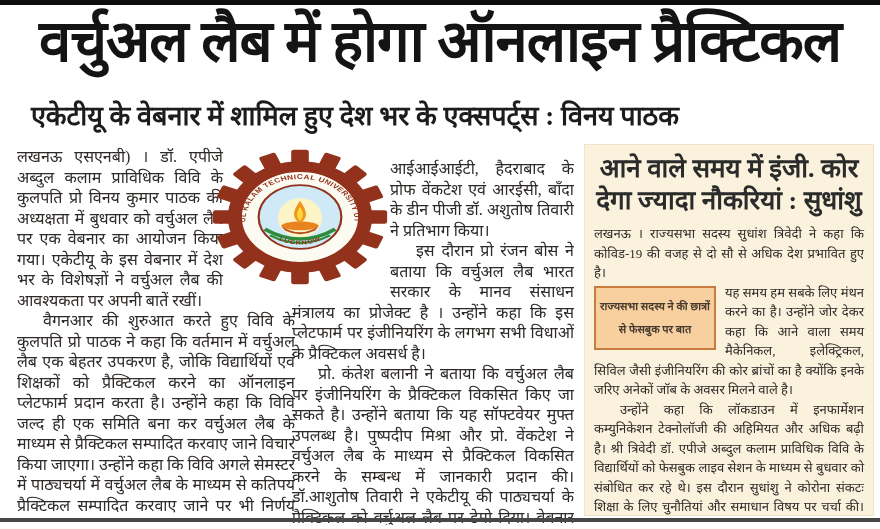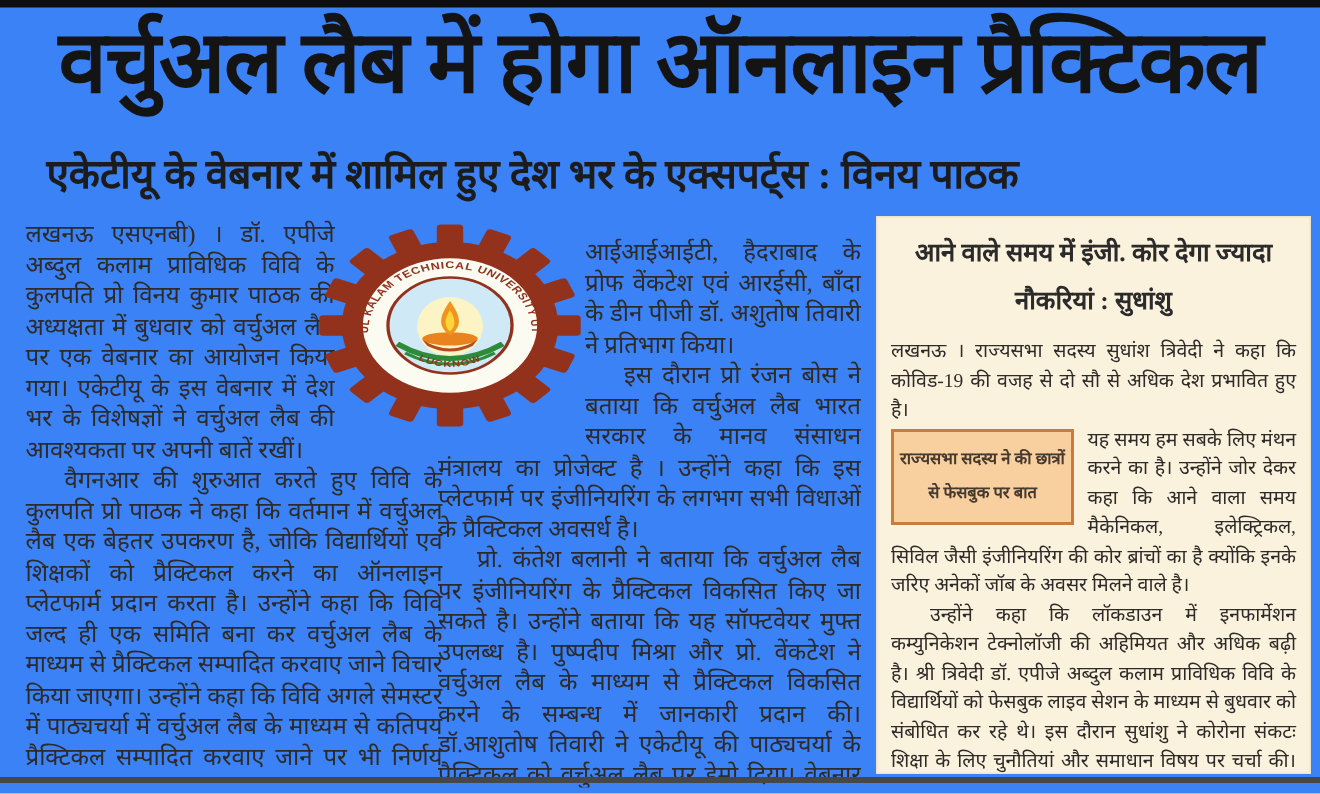--- a/index.html
+++ b/index.html
@@ -1,18 +1,18 @@
 <!DOCTYPE html>
 <html lang="hi"><head>
 <meta charset="utf-8">
 <style>
   html,body{margin:0;padding:0;background:#e9e9e9;}
   .page{
     position:relative;width:880px;height:529px;margin:0 auto;
-    background:#3b82f6;overflow:hidden;
+    background:#ffffff;overflow:hidden;
     font-family:"Liberation Serif","DejaVu Serif",serif;
     color:#2e2a28;
   }
   .top-rule{position:absolute;top:0;left:0;width:880px;height:5px;background:#0e0e0e;}
   .headline{
     position:absolute;top:6px;left:0;width:880px;text-align:center;
     font-size:58px;font-weight:bold;line-height:1.25;letter-spacing:-1px;color:#141414;
     white-space:nowrap;
   }
   .subheadline{
@@ -27,21 +27,21 @@
   .indent{text-indent:26px;}
   .wrap-spacer-right{float:right;width:72px;height:142px;}
   .wrap-spacer-left{float:left;width:98px;height:142px;}
   .logo-box{position:absolute;left:212px;top:2px;width:176px;height:136px;}
   .side-article{
     position:absolute;left:584px;top:-3px;width:290px;height:372px;
     background:#fbf2de;border:1px solid #f0e3c6;box-sizing:border-box;
     padding:8px 9px 6px;overflow:hidden;
   }
   .side-title{
-    font-size:17px;line-height:32px;font-weight:bold;text-align:center;
+    font-size:26px;line-height:32px;font-weight:bold;text-align:center;
     color:#2b2b2b;margin:0 0 7px;
   }
   .side-article p{margin:0;font-size:13px;line-height:19.5px;text-align:justify;}
   .pull-quote{
     float:left;width:122px;box-sizing:border-box;
     margin:3px 9px 3px 0;padding:7px 4px;
     background:#f8cf9f;border:2px solid #c87c3e;
     text-align:center;font-weight:bold;font-size:11px;line-height:23px;color:#463a2e;
   }
   .bottom-rule{position:absolute;top:518px;left:0;width:880px;height:4px;background:#474747;}

